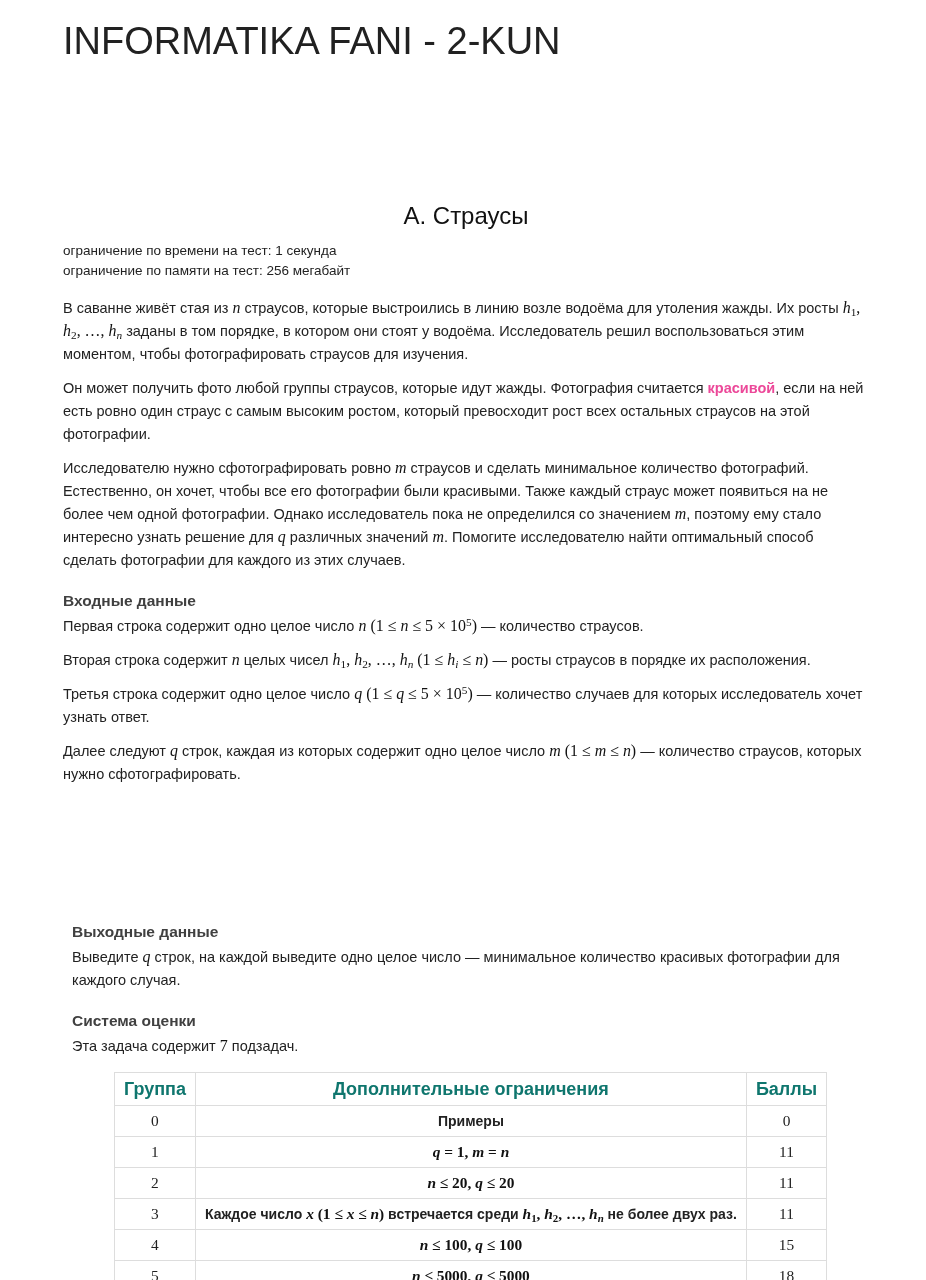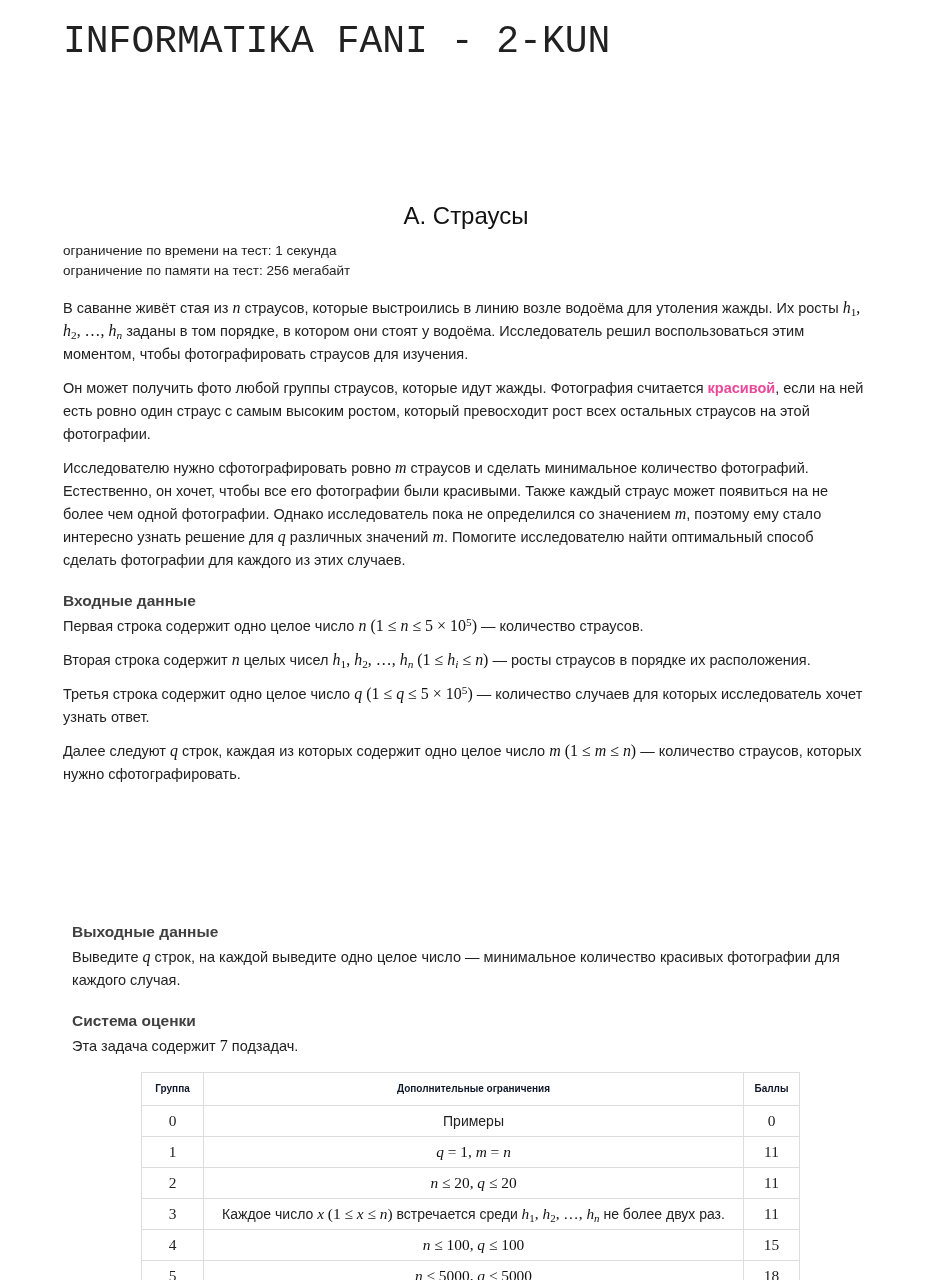--- a/index.html
+++ b/index.html
@@ -5,21 +5,20 @@
   * { box-sizing: border-box; }
   html, body { margin: 0; padding: 0; background: #ffffff; }
   body {
     width: 926px; height: 1280px;
     font-family: "Liberation Sans", "DejaVu Sans", sans-serif;
     color: #222222;
     overflow: hidden;
   }
   .site-header {
     padding: 20px 16px 0 63px;
-    font-family: Liberation Mono, monospace;
   }
   .site-title {
     font-size: 38px;
     font-weight: 400;
     color: #212121;
     margin: 0;
     line-height: 1.15;
   }
   .problem {
     width: 806px;
@@ -70,27 +69,27 @@
   }
   .subtasks-table th, .subtasks-table td {
     border: 1px solid #dddddd;
     text-align: center;
     vertical-align: middle;
     padding: 5px 9px;
     color: #222222;
   }
   .subtasks-table th {
     font-weight: 700;
-    font-size: 10px;
-    color: #0f172a;
+    font-size: 18px;
+    color: #0f766e;
     padding: 6px 9px;
   }
   .col-group   { width: 62px; }
   .col-points  { width: 56px; }
-  .col-constraints { min-width: 540px; }
+  .col-constraints { min-width: 540px; font-weight: bold; }
 </style>
 </head>
 <body>
 
 <div class="site-header">
   <h1 class="site-title">INFORMATIKA FANI - 2-KUN</h1>
 </div>
 
 <div class="problem">
 

